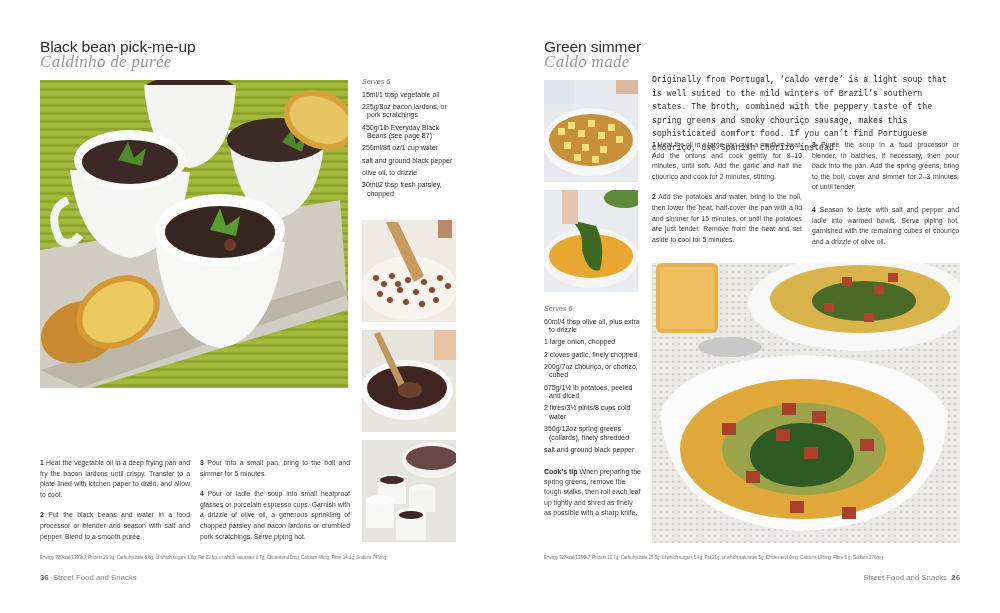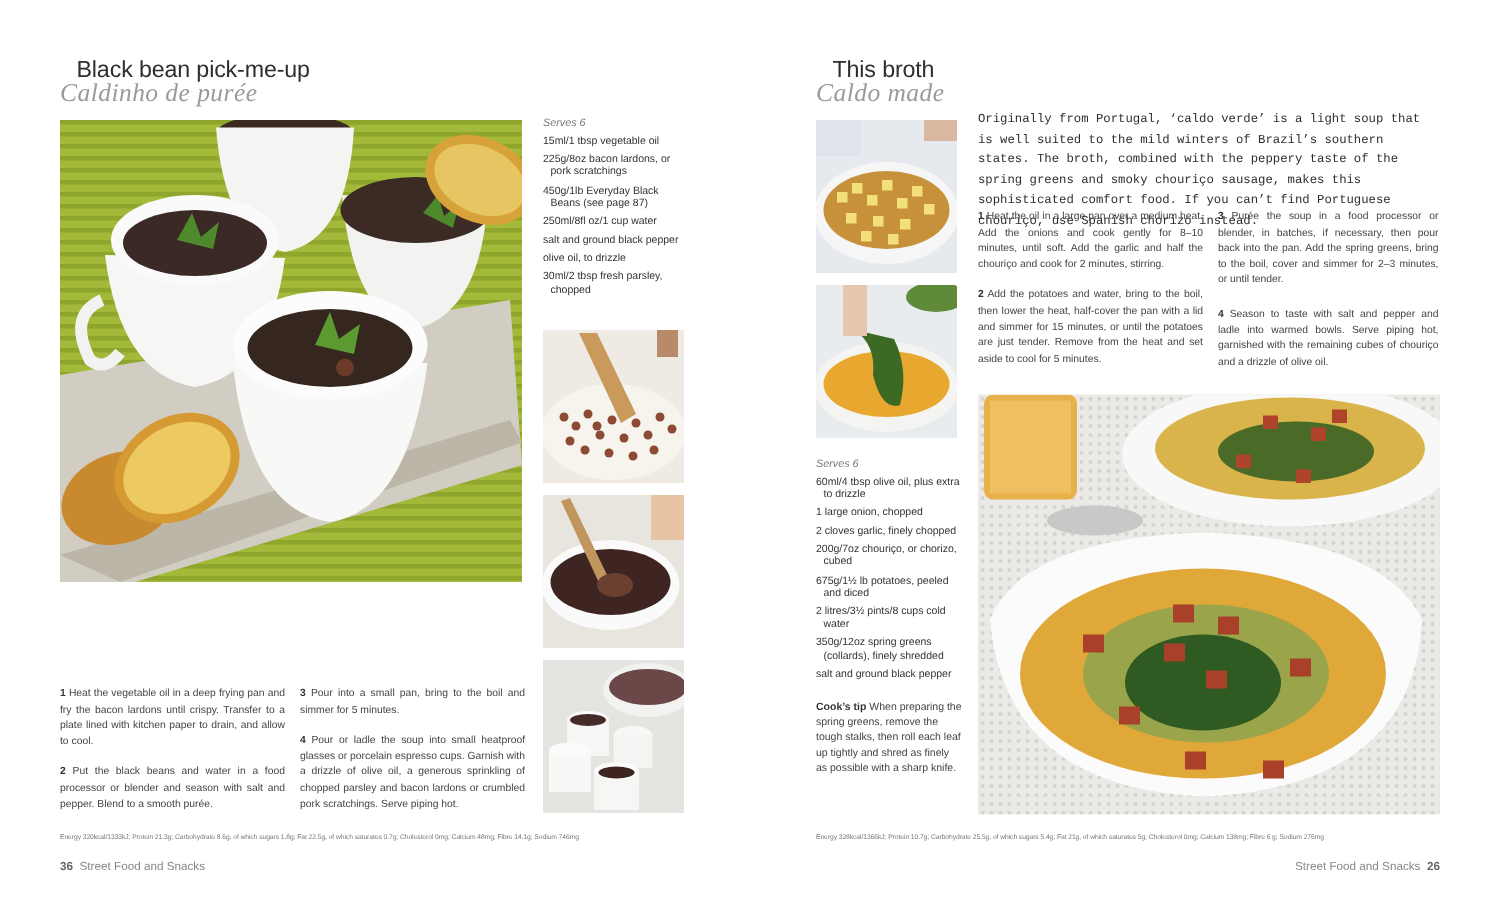--- a/index.html
+++ b/index.html
@@ -3,21 +3,21 @@
 <meta charset="utf-8">
 <style>
   * { box-sizing: border-box; margin: 0; padding: 0; }
   html, body { width: 1000px; height: 613px; background: #ffffff; overflow: hidden; }
   body { position: relative; font-family: "Liberation Sans", sans-serif; color: #3a3a3a; }
 
   .page { position: absolute; top: 0; height: 613px; }
   .page-left { left: 0; width: 500px; }
   .page-right { left: 500px; width: 500px; }
 
-  .title-en { position: absolute; font-size: 15.5px; color: #2e2e2e; letter-spacing: -0.1px; margin-left: 11px; }
+  .title-en { position: absolute; font-size: 15.5px; color: #2e2e2e; letter-spacing: -0.1px; }
   .title-pt { position: absolute; font-family: "Liberation Serif", serif; font-style: italic; font-size: 17px; color: #9a9a9a; letter-spacing: 0.3px; }
 
   .photo { position: absolute; overflow: hidden; }
 
   .ingredients { position: absolute; font-size: 7px; line-height: 8.6px; color: #333; }
   .ingredients .serves { color: #777; margin-bottom: 4px; font-size: 7.2px; font-style: italic; }
   .ingredients .ing { margin-bottom: 3.6px; padding-left: 5px; text-indent: -5px; }
 
   .intro { position: absolute; font-size: 8.2px; line-height: 13.5px; color: #2e2e2e; font-family: Liberation Mono, monospace; }
 
@@ -154,21 +154,21 @@
 
   <div class="nutrition" style="left:40px;top:555px;">Energy 320kcal/1333kJ; Protein 21.3g; Carbohydrate 8.6g, of which sugars 1.8g; Fat 22.5g, of which saturates 0.7g; Cholesterol 0mg; Calcium 48mg; Fibre 14.1g; Sodium 746mg</div>
 
   <div class="footer" style="left:40px;top:573px;">
     <span class="pnum">36</span>&nbsp;
     <span>Street Food and Snacks</span>
   </div>
 </div>
 
 <div class="page page-right">
-  <div class="title-en" style="left:44px;top:38px;">This broth</div>
+  <div class="title-en" style="left:44px;top:38px;">Green simmer</div>
   <div class="title-pt" style="left:44px;top:52px;">Caldo made</div>
 
   <div class="photo" style="left:44px;top:80px;width:94px;height:102px;background:#e6eaee;">
     <svg width="94" height="102" viewBox="0 0 94 102">
       <ellipse cx="47" cy="62" rx="48" ry="34" fill="#f6f6f6"></ellipse>
       <ellipse cx="47" cy="60" rx="42" ry="26" fill="#c7913c"></ellipse>
       <g fill="#f4e07a">
         <rect x="14" y="48" width="7" height="7"></rect>
           <rect x="24" y="42" width="7" height="7"></rect>
           <rect x="34" y="50" width="7" height="7"></rect>

